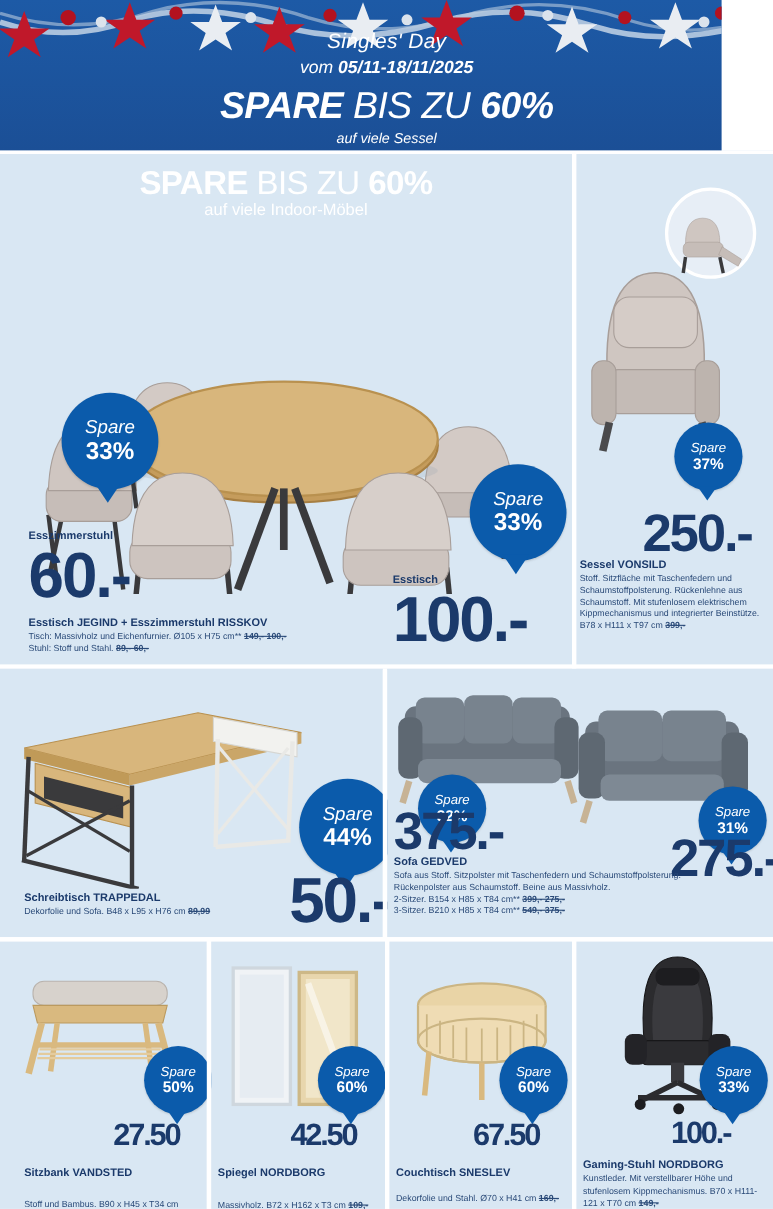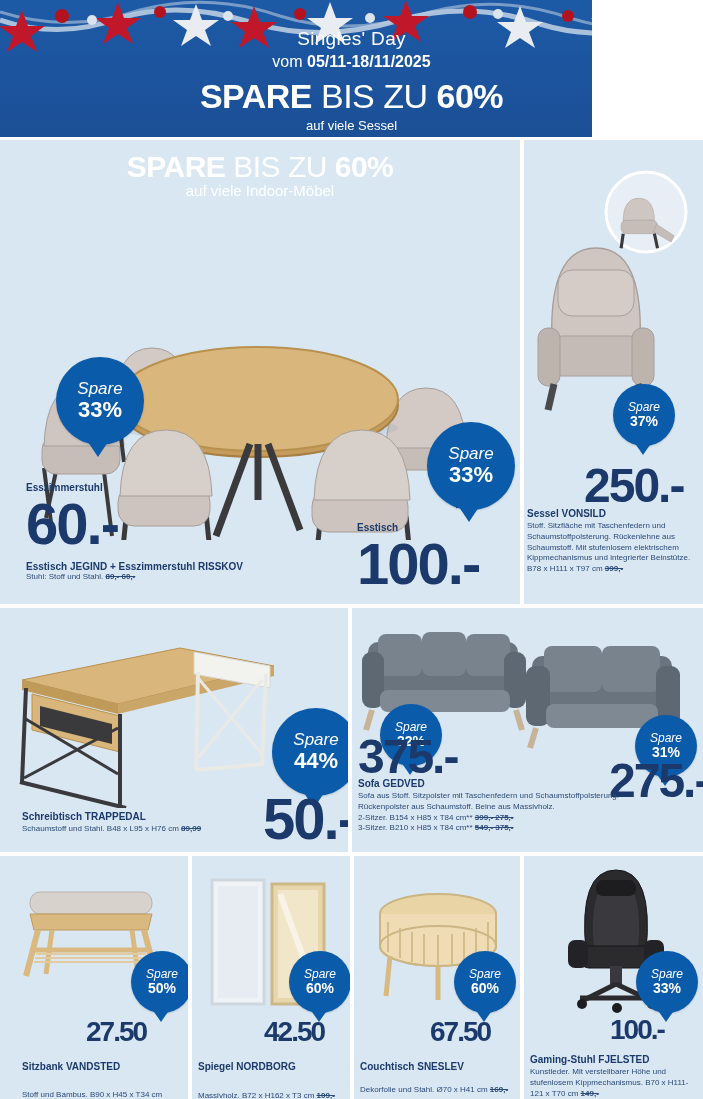--- a/index.html
+++ b/index.html
@@ -8,24 +8,25 @@
     font-family:"Liberation Sans", sans-serif;
     background:#ffffff;color:#1b3a6b;
   }
   .page{position:absolute;inset:0;}
 
   
   .page-num{position:absolute;left:10px;top:8px;font-size:11px;color:#7c8da3;}
 
   
   .top-banner{
-    position:absolute;left:0;top:0;width:592px;height:137px;
+    position:absolute;left:0;top:0;width:656px;height:137px;
     background:#1f5ca8;
     background:linear-gradient(180deg,#1d5aa6 0%,#1b4f96 100%);
     overflow:hidden;
+    font-style:italic;
   }
   .garland{position:absolute;left:0;top:0;width:703px;height:60px;overflow:hidden;}
   .banner-txt{position:absolute;left:0;top:0;width:703px;text-align:center;color:#fff;}
   .sd{font-size:19px;padding-top:28px;letter-spacing:.3px;}
   .vom{font-size:16px;padding-top:3px;}
   .vom b{font-weight:bold;}
   .spare-big{font-size:34px;font-weight:bold;padding-top:6px;letter-spacing:-.5px;}
   .spare-big .thin{font-weight:normal;}
   .auf-viele{font-size:13px;padding-top:2px;}
 
@@ -205,20 +206,24 @@
       <div class="price" style="margin-top:2px;">60.-</div>
     </div>
 
     <div style="position:absolute;left:357px;top:382px;">
       <div class="lbl">Esstisch</div>
       <div class="price" style="margin-top:2px;">100.-</div>
     </div>
 
     <div style="position:absolute;left:26px;top:421px;width:300px;">
       <div class="lbl">Esstisch JEGIND + Esszimmerstuhl RISSKOV</div>
+      <div class="desc" style="margin-top:2px;">
+        <span>Tisch: Massivholz und Eichenfurnier. Ø105 x H75 cm**</span>
+        <span class="strike">149,- 100,-</span>
+      </div>
       <div class="desc">
         <span>Stuhl: Stoff und Stahl.</span>
         <span class="strike">89,- 60,-</span>
       </div>
     </div>
 
     <div class="divider-v" style="left:520px;top:0;height:469px;"></div>
 
     <div class="obj" style="left:522px;top:20px;width:181px;height:320px;">
       <svg width="181" height="320" viewBox="0 0 181 320">
@@ -295,21 +300,21 @@
       <div class="p">44%</div>
     </div>
 
     <div style="position:absolute;left:263px;top:182px;">
       <div class="price">50.-</div>
     </div>
 
     <div style="position:absolute;left:22px;top:203px;width:250px;">
       <div class="lbl">Schreibtisch TRAPPEDAL</div>
       <div class="desc" style="margin-top:2px;">
-        <span>Schaumstoff und Stahl. B48 x L95 x H76 cm</span>
+        <span>Dekorfolie und Sofa. B48 x L95 x H76 cm</span>
         <span class="strike">89,99</span>
       </div>
     </div>
   </div>
 
   <div class="divider-v" style="left:348px;top:608px;height:244px;"></div>
 
   <div class="cell" style="left:352px;top:608px;width:351px;height:244px;background:#d9e7f3;">
     <div class="obj" style="left:4px;top:4px;width:346px;height:160px;">
       <svg width="346" height="160" viewBox="0 0 346 160">
@@ -385,21 +390,21 @@
           <path d="M24 80 L134 80"></path>
             <path d="M23 84 L135 84"></path>
             <path d="M22 88 L136 88"></path>
         </g>
       </svg>
     </div>
     <div class="badge sm" style="left:131px;top:95px;">
       <div class="s">Spare</div>
       <div class="p">50%</div>
     </div>
-    <div style="position:absolute;left:86px;top:162px;">
+    <div style="position:absolute;left:103px;top:162px;">
       <div class="price sml">27.50</div>
     </div>
     <div style="position:absolute;left:22px;top:205px;width:160px;">
       <div class="lbl">Sitzbank VANDSTED</div>
       <div class="desc" style="margin-top:18px;">
         <span>Stoff und Bambus. B90 x H45 x T34 cm</span>
         <span class="strike">54,99</span>
       </div>
     </div>
   </div>
@@ -490,21 +495,21 @@
       </svg>
     </div>
     <div class="badge sm" style="left:112px;top:95px;">
       <div class="s">Spare</div>
       <div class="p">33%</div>
     </div>
     <div style="position:absolute;left:86px;top:160px;">
       <div class="price sml">100.-</div>
     </div>
     <div style="position:absolute;left:6px;top:198px;width:170px;">
-      <div class="lbl">Gaming-Stuhl FJELSTED</div>
+      <div class="lbl">Gaming-Stuhl NORDBORG</div>
       <div class="desc" style="margin-top:2px;">
         <span>Kunstleder. Mit verstellbarer Höhe und stufenlosem Kippmechanismus. B70 x H111-121 x T70 cm</span>
         <span class="strike">149,-</span>
       </div>
     </div>
   </div>
 
 </div>
 
 </body></html>

